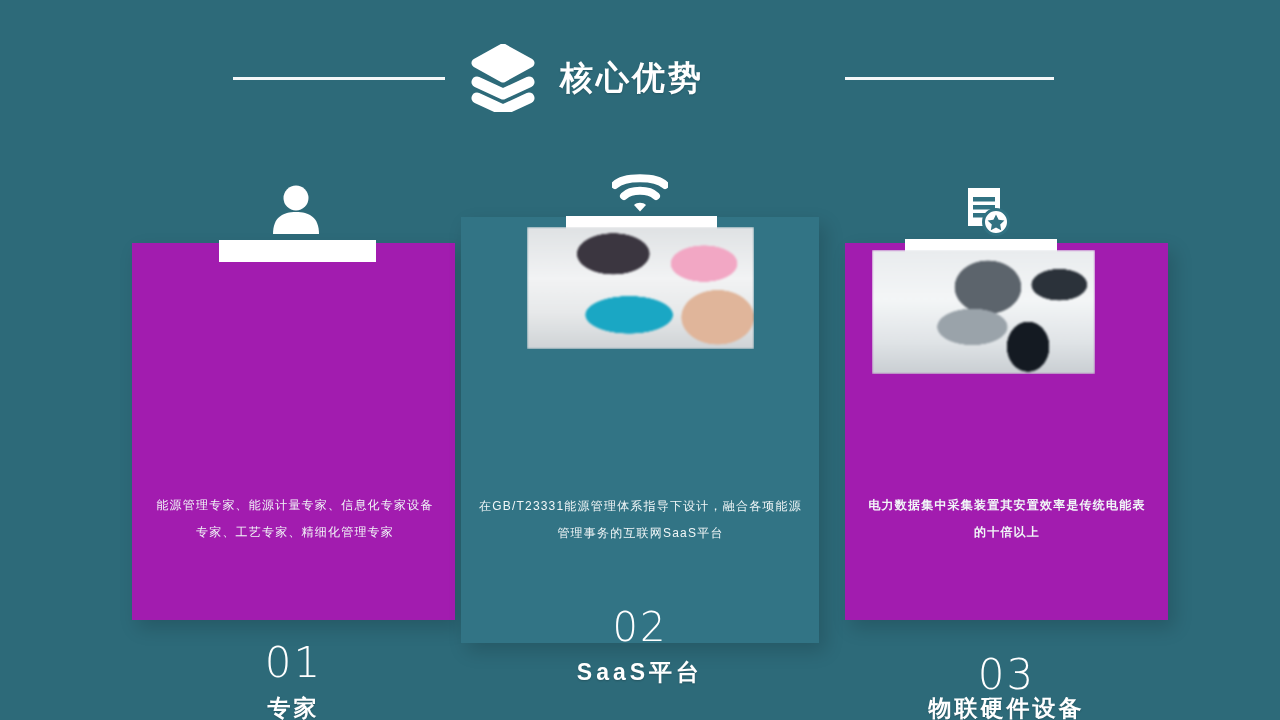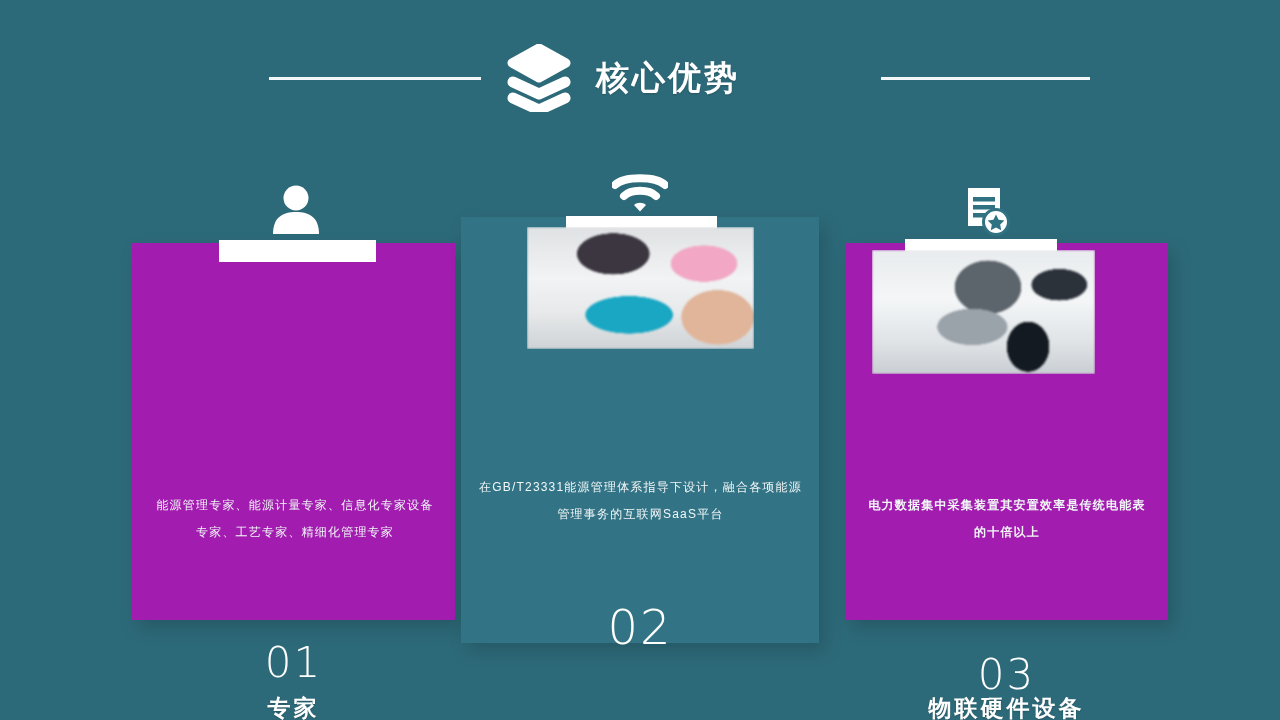--- a/index.html
+++ b/index.html
@@ -5,21 +5,21 @@
   * { margin:0; padding:0; box-sizing:border-box; }
   html,body { width:1280px; height:720px; overflow:hidden; }
   body {
     background:#2d6a79;
     font-family:"Liberation Sans","DejaVu Sans",sans-serif;
     color:#ffffff;
     position:relative;
   }
 
   
-  #header { position:absolute; left:0; top:0; width:1044px; height:160px;margin-left:36px; }
+  #header { position:absolute; left:0; top:0; width:1044px; height:160px; }
   .rule { position:absolute; top:77px; height:3px; background:#ffffff; opacity:.95; }
   #rule-left  { left:233px; width:212px; }
   #rule-right { left:845px; width:209px; }
 
   #layers-icon { position:absolute; left:468px; top:44px; width:70px; height:68px; }
 
   #header-title {
     position:absolute; left:560px; top:52px; width:320px;
     font-size:33px; font-weight:bold; letter-spacing:3px;
     color:#ffffff; text-align:left; line-height:52px;
@@ -106,23 +106,23 @@
   .body {
     position:absolute; text-align:center;
     font-size:12px; line-height:27px; letter-spacing:1.2px;
     color:#f2f7f8;
   }
 
   #num-1   { top:395px; }
   #title-1 { top:450px; }
   #body-1  { left:150px; top:492px; width:290px; }
 
-  #num-2   { top:385px; font-size:48px; }
+  #num-2   { top:385px; font-size:40px; }
   #title-2 { top:440px; letter-spacing:4px; }
-  #body-2  { left:478px; top:474px; width:325px; }
+  #body-2  { left:478px; top:493px; width:325px; }
 
   #num-3   { top:407px; }
   #title-3 { top:450px; }
   #body-3  { left:862px; top:492px; width:290px;font-weight:bold; }
 </style>
 </head>
 <body>
 
 <div id="header">
 
@@ -152,20 +152,21 @@
 <div class="body" id="body-1">能源管理专家、能源计量专家、信息化专家设备专家、工艺专家、精细化管理专家</div>
 <div class="float-icon" id="icon-1">
   <svg viewBox="0 0 54 50" width="54" height="50" aria-hidden="true">
     <circle cx="27" cy="14" r="12.5" fill="#ffffff"></circle>
     <path d="M4 50 C4 33 14 28 27 28 C40 28 50 33 50 50 Z" fill="#ffffff"></path>
   </svg>
 </div>
 
 <div class="card" id="card-2">
   <div class="num" id="num-2">02</div>
+  <div class="title" id="title-2">SaaS平台</div>
 </div>
 <div class="band" id="band-2"></div>
 <div class="photo" id="photo-2">
     <div class="img"></div>
   </div>
 <div class="body" id="body-2">在GB/T23331能源管理体系指导下设计，融合各项能源管理事务的互联网SaaS平台</div>
 <div class="float-icon" id="icon-2">
   <svg viewBox="0 0 56 42" width="56" height="42" aria-hidden="true">
     <path d="M3 13 C12 4 44 4 53 13" fill="none" stroke="#ffffff" stroke-width="8" stroke-linecap="round"></path>
     <path d="M12 24 C19 17 37 17 44 24" fill="none" stroke="#ffffff" stroke-width="8" stroke-linecap="round"></path>

